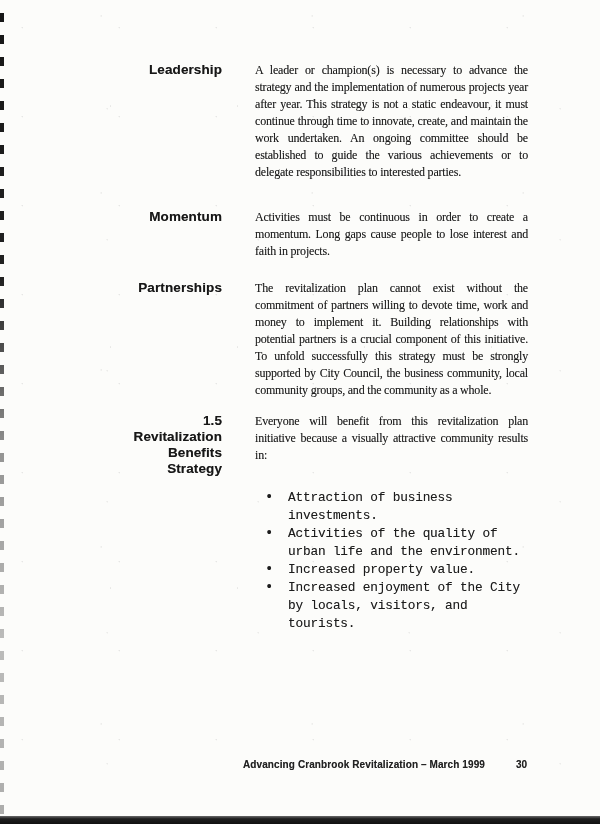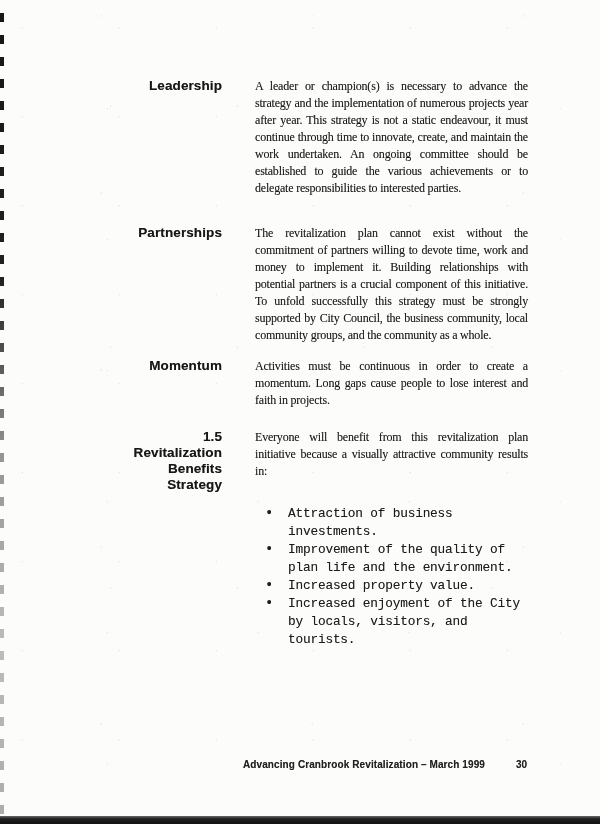--- a/index.html
+++ b/index.html
@@ -34,21 +34,21 @@
   }
   .binding::after {
     content: ""; position: absolute; inset: 0;
     background: linear-gradient(180deg,
       rgba(252,252,250,0) 0%,
       rgba(252,252,250,0.05) 34%,
       rgba(252,252,250,0.55) 55%,
       rgba(252,252,250,0.72) 78%,
       rgba(252,252,250,0.65) 100%);
   }
-  .content { padding: 78px 0 0 40px; }
+  .content { padding: 62px 0 0 40px; }
   .section { display: flex; align-items: flex-start; }
   .sec-1 { margin-bottom: 28px; }
   .sec-2 { margin-bottom: 20px; }
   .sec-3 { margin-bottom: 14px; }
   .label {
     width: 182px; flex: 0 0 182px;
     text-align: right;
     font-family: "Liberation Sans", sans-serif;
     font-weight: bold;
     font-size: 13.5px;
@@ -113,46 +113,46 @@
 
   <div class="content">
 
     <div class="section sec-1">
       <div class="label">Leadership</div>
       <div class="bodycol">
         <p>A leader or champion(s) is necessary to advance the strategy and the implementation of numerous projects year after year. This strategy is not a static endeavour, it must continue through time to innovate, create, and maintain the work undertaken. An ongoing committee should be established to guide the various achievements or to delegate responsibilities to interested parties.</p>
       </div>
     </div>
 
+    <div class="section sec-2">
+      <div class="label">Momentum</div>
+      <div class="bodycol">
+        <p>Activities must be continuous in order to create a momentum. Long gaps cause people to lose interest and faith in projects.</p>
+      </div>
+    </div>
+
     <div class="section sec-3">
       <div class="label">Partnerships</div>
       <div class="bodycol">
         <p>The revitalization plan cannot exist without the commitment of partners willing to devote time, work and money to implement it. Building relationships with potential partners is a crucial component of this initiative. To unfold successfully this strategy must be strongly supported by City Council, the business community, local community groups, and the community as a whole.</p>
-      </div>
-    </div>
-
-    <div class="section sec-2">
-      <div class="label">Momentum</div>
-      <div class="bodycol">
-        <p>Activities must be continuous in order to create a momentum. Long gaps cause people to lose interest and faith in projects.</p>
       </div>
     </div>
 
     <div class="section sec-4">
       <div class="label">
         <span class="hline">1.5</span>
         <span class="hline">Revitalization</span>
         <span class="hline">Benefits</span>
         <span class="hline">Strategy</span>
       </div>
       <div class="bodycol">
         <p>Everyone will benefit from this revitalization plan initiative because a visually attractive community results in:</p>
         <ul class="bullets">
           <li>Attraction of business investments.</li>
-          <li>Improvement of the quality of plan life and the environment.</li>
+          <li>Activities of the quality of urban life and the environment.</li>
           <li>Increased property value.</li>
           <li>Increased enjoyment of the City by locals, visitors, and tourists.</li>
         </ul>
       </div>
     </div>
 
   </div>
 
   <div class="footer">
     <span class="ftext">Advancing Cranbrook Revitalization – March 1999</span>

